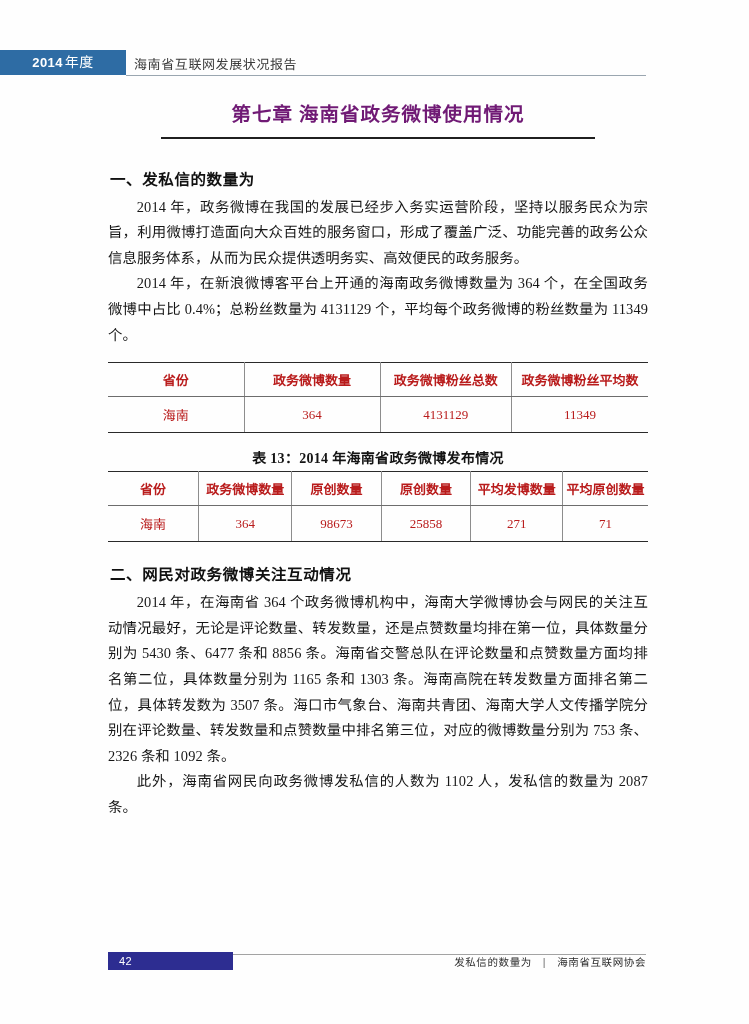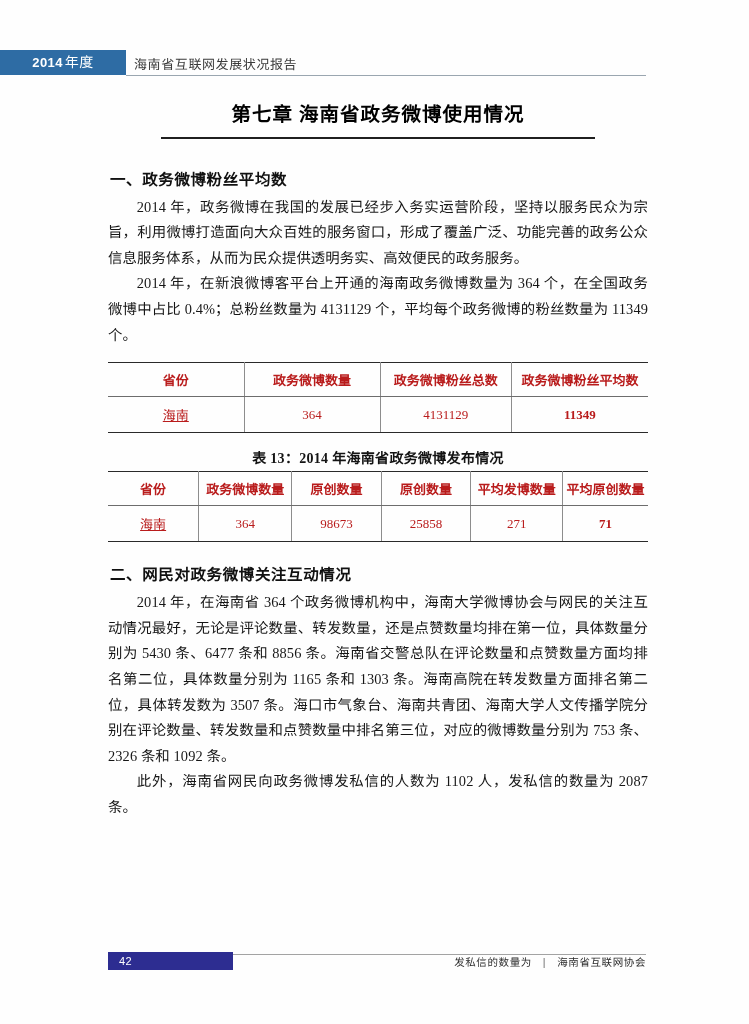--- a/index.html
+++ b/index.html
@@ -81,21 +81,21 @@
     width: 540px;
   }
 
   h1.chapter-title {
     margin: 0 0 0 0;
     padding: 10px 0 6px 0;
     font-size: 19.5px;
     font-weight: bold;
     text-align: center;
     letter-spacing: 1px;
-    color: #000000;
+    color: #701a75;
     font-family: "Liberation Serif", "DejaVu Serif", serif;
   }
   .title-rule {
     width: 434px;
     height: 1.6px;
     background: #1f1f1f;
     margin: 4px auto 0 auto;
   }
 
   h2.section-heading {
@@ -145,22 +145,22 @@
     white-space: nowrap;
   }
   table.data-table thead th:last-child { border-right: none; }
   table.data-table tbody td {
     text-align: center;
     padding: 8px 2px;
     border-bottom: 1.4px solid #2a2a2a;
     border-right: 1px solid #8d8d8d;
     white-space: nowrap;
   }
-  table.data-table tbody td:last-child { border-right: none; font-weight: bold; }
-  table.data-table .cell-province { font-family: "Liberation Serif", "DejaVu Serif", serif; text-decoration: underline; }
+  table.data-table tbody td:last-child { border-right: none; }
+  table.data-table .cell-province { font-family: "Liberation Serif", "DejaVu Serif", serif; }
 
   
   #table-12 col.c1 { width: 25.2%; }
   #table-12 col.c2 { width: 25.2%; }
   #table-12 col.c3 { width: 24.3%; }
   #table-12 col.c4 { width: 25.3%; }
 
   
   #table-13 col.d1 { width: 16.8%; }
   #table-13 col.d2 { width: 17.2%; }
@@ -231,21 +231,21 @@
     </div>
     <div class="header-title">海南省互联网发展状况报告</div>
     <div class="header-rule"></div>
   </div>
 
   <div class="content">
 
     <h1 class="chapter-title">第七章  海南省政务微博使用情况</h1>
     <div class="title-rule"></div>
 
-    <h2 class="section-heading">一、政务微博粉丝平均数</h2>
+    <h2 class="section-heading">一、发私信的数量为</h2>
     <p class="para">2014 年，政务微博在我国的发展已经步入务实运营阶段，坚持以服务民众为宗旨，利用微博打造面向大众百姓的服务窗口，形成了覆盖广泛、功能完善的政务公众信息服务体系，从而为民众提供透明务实、高效便民的政务服务。</p>
     <p class="para">2014 年，在新浪微博客平台上开通的海南政务微博数量为 364 个，在全国政务微博中占比 0.4%；总粉丝数量为 4131129 个，平均每个政务微博的粉丝数量为 11349 个。</p>
 
     <div class="table-block">
       <table class="data-table" id="table-12">
         <colgroup>
             <col class="c1">
             <col class="c2">
             <col class="c3">
             <col class="c4">

